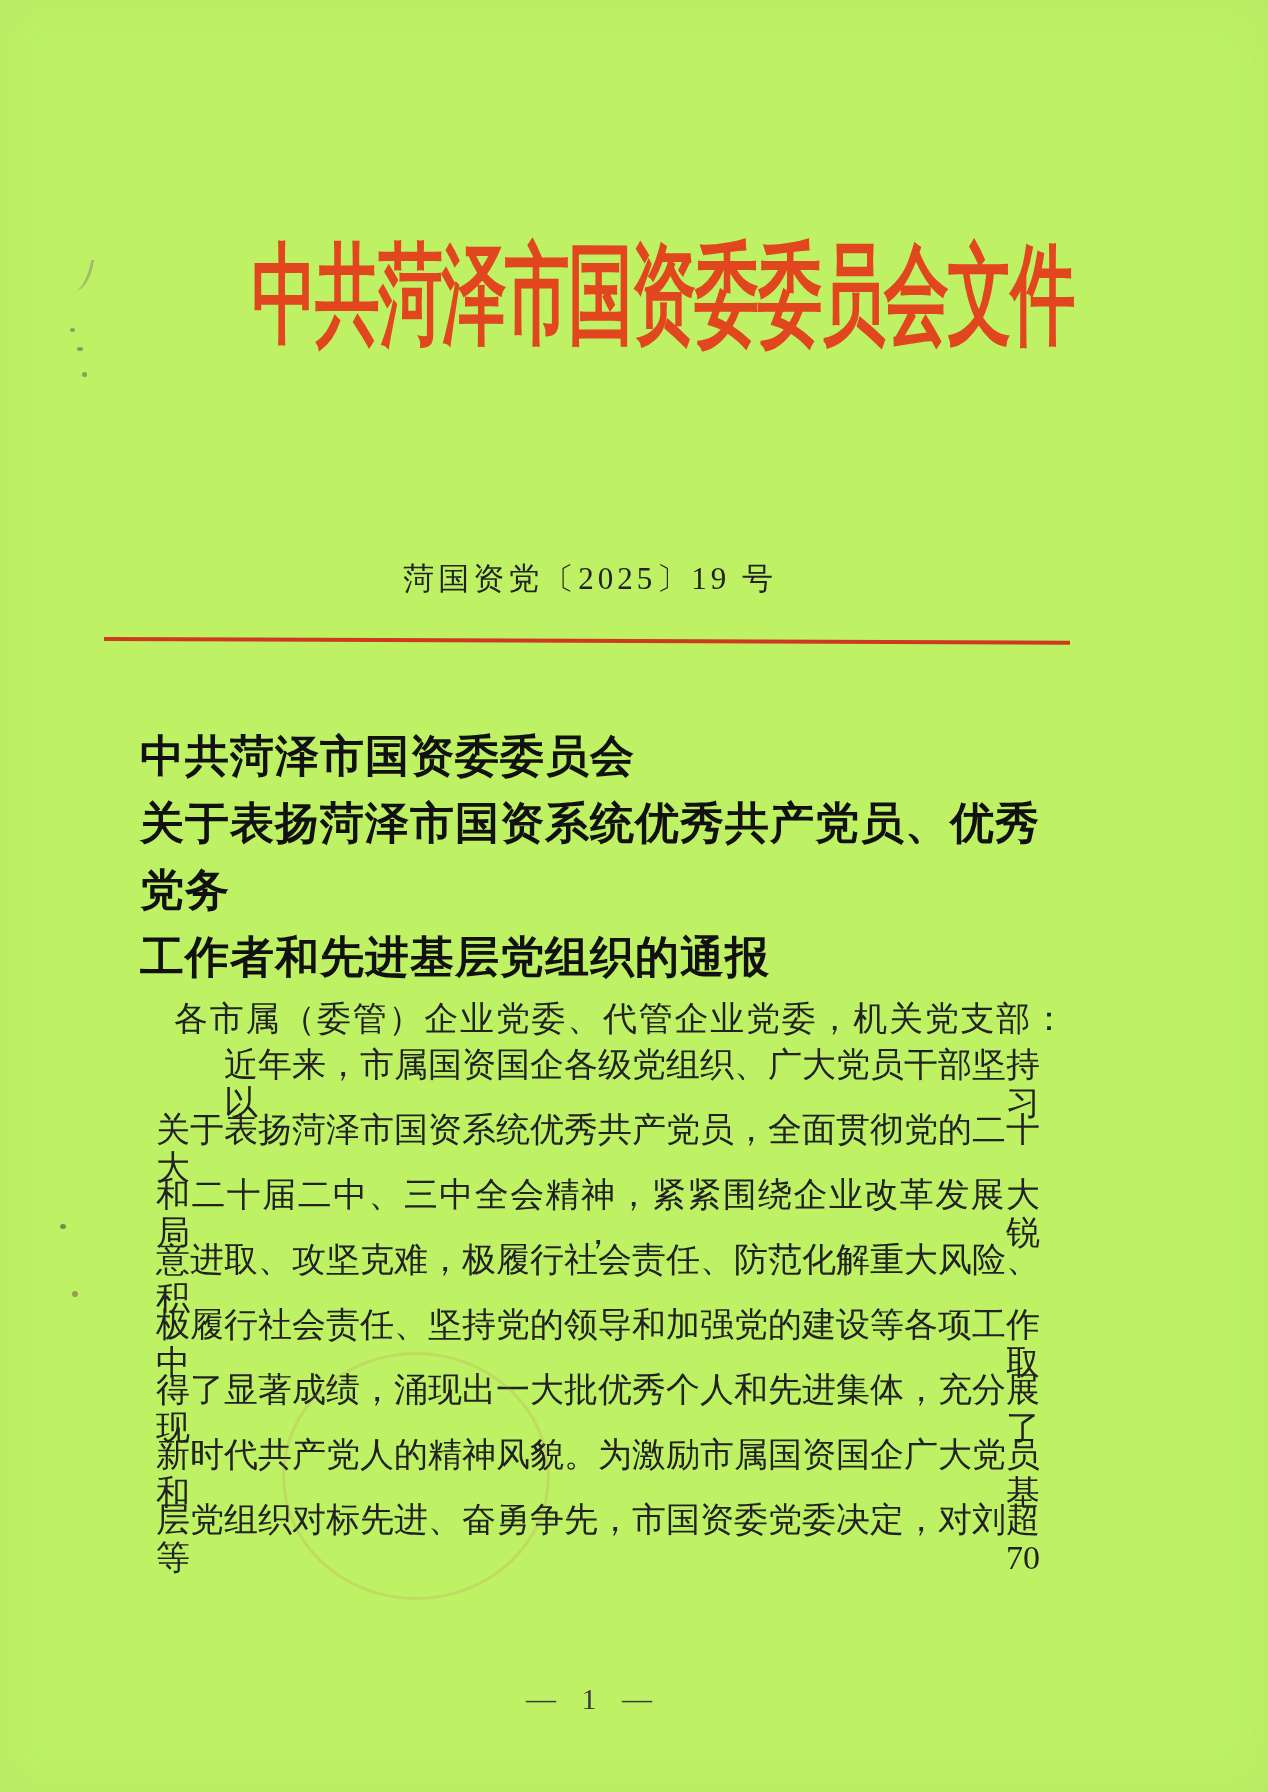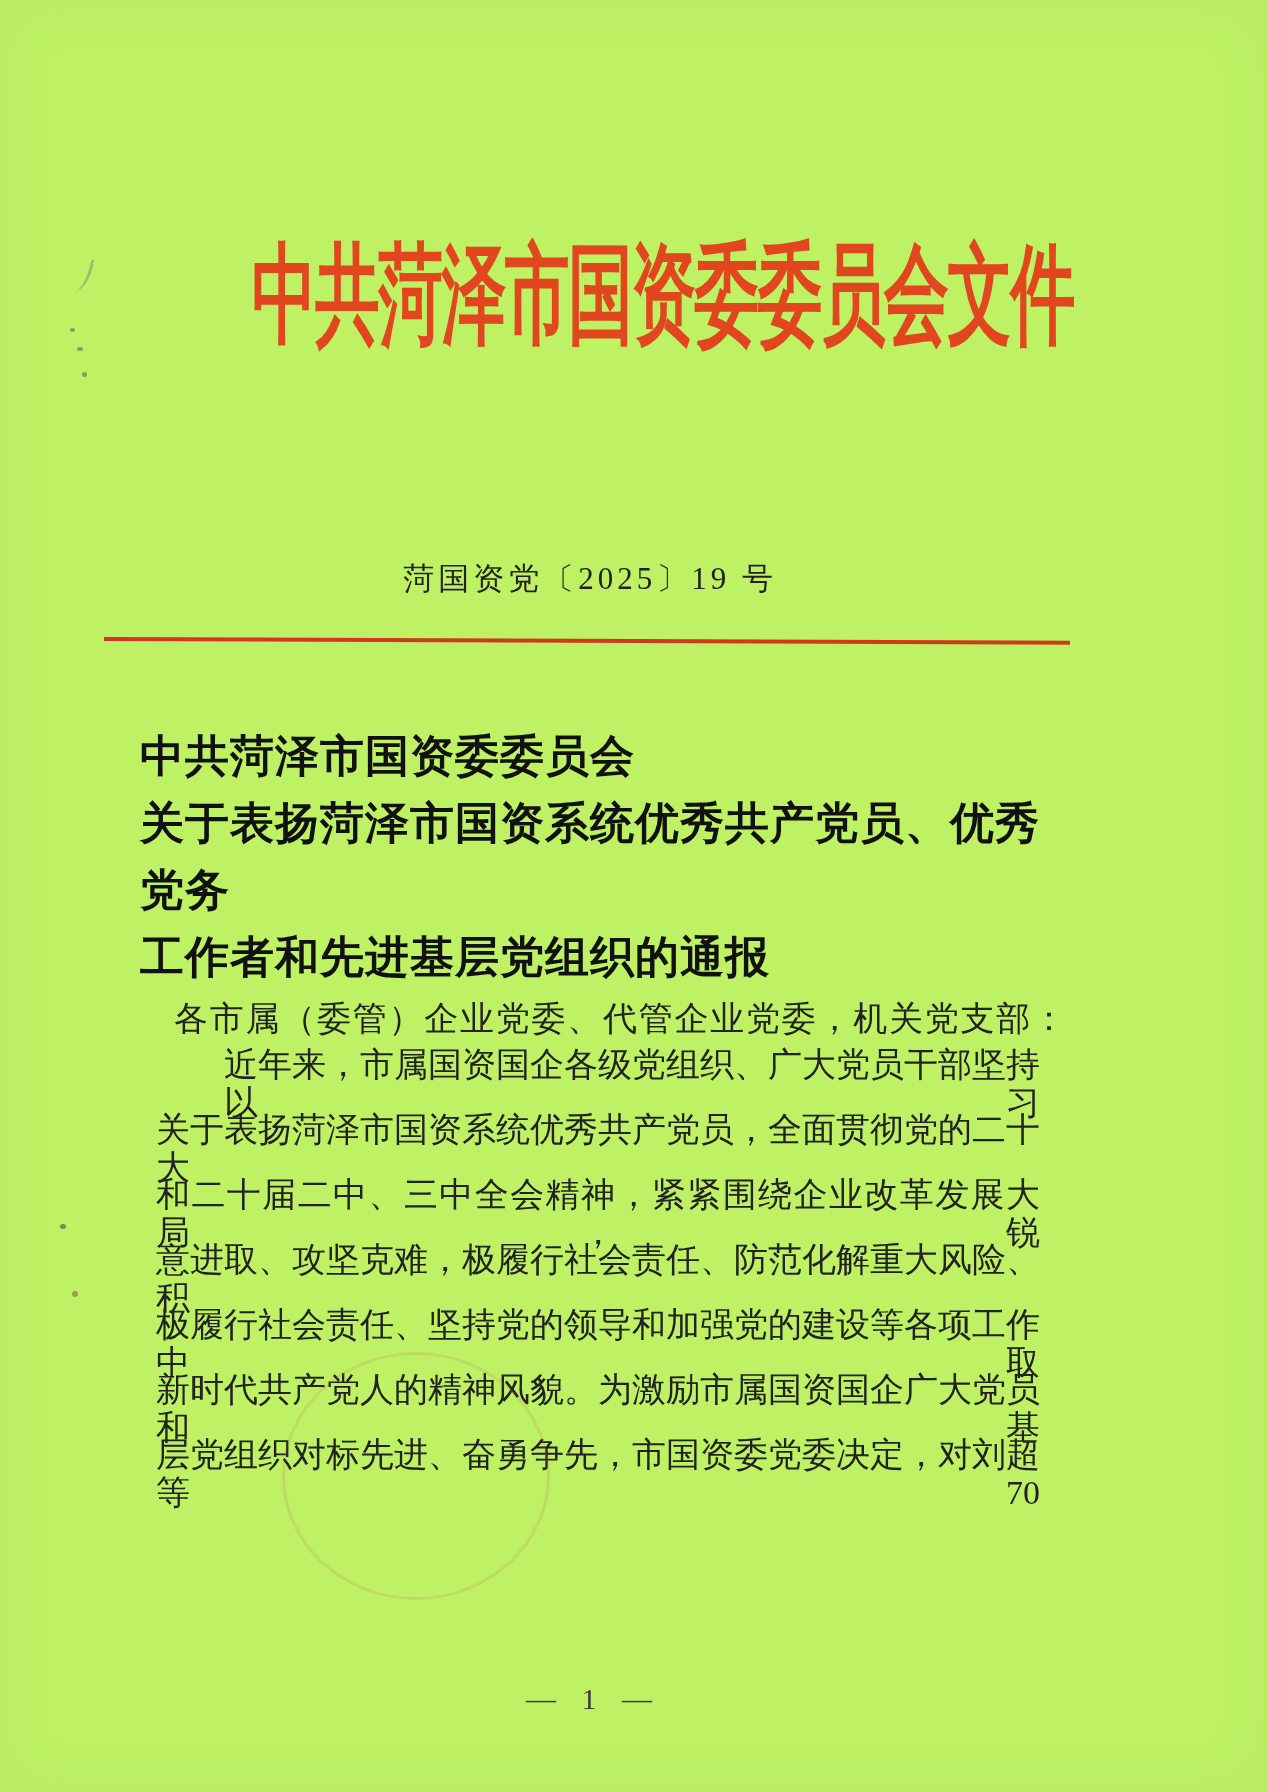--- a/index.html
+++ b/index.html
@@ -133,20 +133,21 @@
   </div>
 
   <div class="salutation">各市属（委管）企业党委、代管企业党委，机关党支部：</div>
 
   <div class="body-block">
     <div class="body-line indent">近年来，市属国资国企各级党组织、广大党员干部坚持以习</div>
     <div class="body-line">关于表扬菏泽市国资系统优秀共产党员，全面贯彻党的二十大</div>
     <div class="body-line">和二十届二中、三中全会精神，紧紧围绕企业改革发展大局，锐</div>
     <div class="body-line">意进取、攻坚克难，极履行社会责任、防范化解重大风险、积</div>
     <div class="body-line">极履行社会责任、坚持党的领导和加强党的建设等各项工作中取</div>
+    <div class="body-line">得了显著成绩，涌现出一大批优秀个人和先进集体，充分展现了</div>
     <div class="body-line">新时代共产党人的精神风貌。为激励市属国资国企广大党员和基</div>
     <div class="body-line">层党组织对标先进、奋勇争先，市国资委党委决定，对刘超等70</div>
   </div>
 
   <div class="seal-ghost"></div>
 
   <div class="page-number">— 1 —</div>
 
 </div>
 

